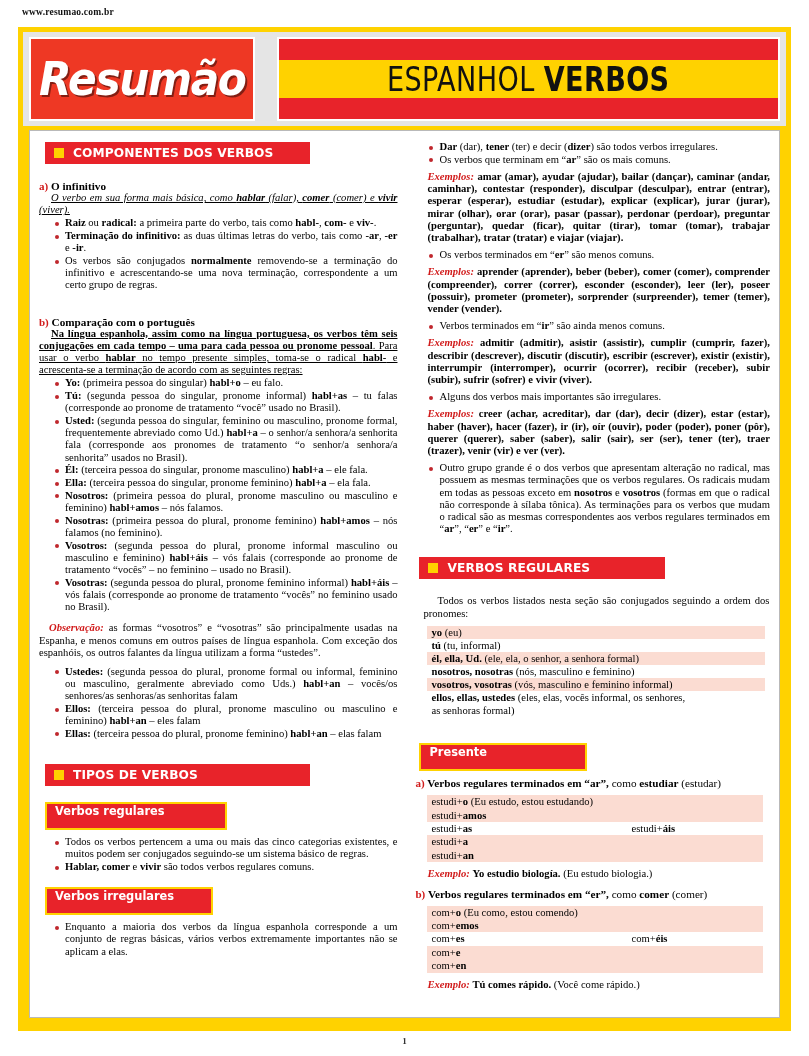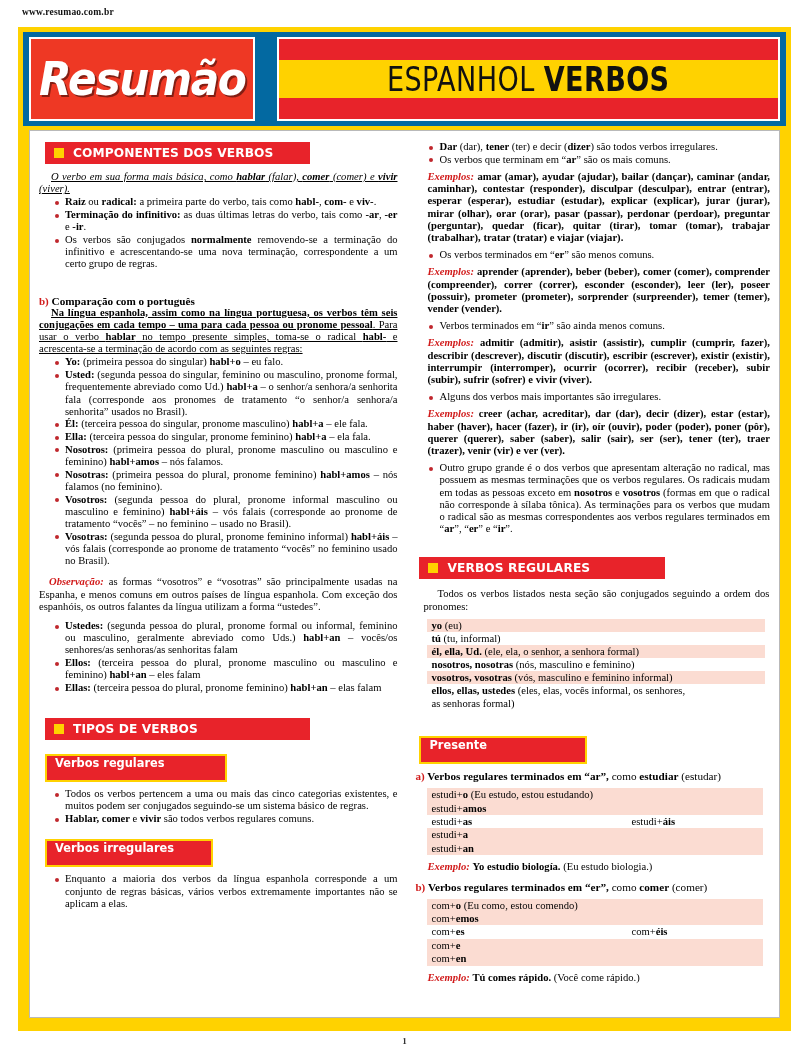--- a/index.html
+++ b/index.html
@@ -31,21 +31,21 @@
     left: 18px; top: 27px;
     width: 773px; height: 1004px;
     background: #FFD200;
     padding: 5px;
   }
 
   
   .masthead {
     height: 94px;
     display: flex;
-    background: #0369a1;
+    background: #e5e5e5;
     padding: 5px 6px;
     gap: 22px;
   }
   .brand-box {
     width: 226px;
     background: #EE3824;
     border: 2px solid #ffffff;
     display: flex; align-items: center; justify-content: center;
     overflow: hidden;
   }
@@ -122,21 +122,21 @@
     margin-top: 1px;
   }
   .para-indent { text-indent: 12px; text-decoration: underline; }
 
   
   .sec-bar {
     background: #E8232A;
     height: 22px;
     display: flex; align-items: center;
     padding-left: 9px;
-    margin: 3px 0 7px 6px;
+    margin: 3px 0 16px 6px;
     width: 265px;
   }
   .sec-bar.wide { width: 246px; }
   .sec-bar .sq {
     width: 10px; height: 10px; background: #FFD200;
     display: inline-block; margin-right: 9px;
   }
   .sec-bar .txt {
     font-family: "DejaVu Sans", sans-serif;
     font-weight: bold;
@@ -284,35 +284,37 @@
 
   <div class="sheet">
 
     <div class="col left">
 
       <div class="sec-bar">
         <span class="sq"></span>
         <span class="txt">COMPONENTES DOS VERBOS</span>
       </div>
 
+      <div class="hdr-sub"><span class="marker">a)</span> <span>O infinitivo</span></div>
 
       <div class="p para-indent" style="font-style:italic"><span>O verbo em sua forma mais básica, como </span><b>hablar</b><span> (falar), </span><b>comer</b><span> (comer) e </span><b>vivir</b><span> (viver).</span></div>
 
       <ul class="bl">
         <li><b>Raiz</b><span> ou </span><b>radical:</b><span> a primeira parte do verbo, tais como </span><b>habl-</b><span>, </span><b>com-</b><span> e </span><b>viv-</b><span>.</span></li>
         <li><b>Terminação do infinitivo:</b><span> as duas últimas letras do verbo, tais como </span><b>-ar</b><span>, </span><b>-er</b><span> e </span><b>-ir</b><span>.</span></li>
         <li><span>Os verbos são conjugados </span><b>normalmente</b><span> removendo-se a terminação do infinitivo e acrescentando-se uma nova terminação, correspondente a um certo grupo de regras.</span></li>
       </ul>
 
       <div class="hdr-sub" style="margin-top:24px"><span class="marker">b)</span> <span>Comparação com o português</span></div>
 
       <div class="p para-indent"><b>Na língua espanhola, assim como na língua portuguesa, os verbos têm seis conjugações em cada tempo – uma para cada pessoa ou pronome pessoal</b><span>. Para usar o verbo </span><b>hablar</b><span> no tempo presente simples, toma-se o radical </span><b>habl-</b><span> e acrescenta-se a terminação de acordo com as seguintes regras:</span></div>
 
       <ul class="bl">
         <li><b>Yo:</b><span> (primeira pessoa do singular) </span><b>habl+o</b><span> – eu falo.</span></li>
+        <li><b>Tú:</b><span> (segunda pessoa do singular, pronome informal) </span><b>habl+as</b><span> – tu falas (corresponde ao pronome de tratamento “você” usado no Brasil).</span></li>
         <li><b>Usted:</b><span> (segunda pessoa do singular, feminino ou masculino, pronome formal, frequentemente abreviado como Ud.) </span><b>habl+a</b><span> – o senhor/a senhora/a senhorita fala (corresponde aos pronomes de tratamento “o senhor/a senhora/a senhorita” usados no Brasil).</span></li>
         <li><b>Él:</b><span> (terceira pessoa do singular, pronome masculino) </span><b>habl+a</b><span> – ele fala.</span></li>
         <li><b>Ella:</b><span> (terceira pessoa do singular, pronome feminino) </span><b>habl+a</b><span> – ela fala.</span></li>
         <li><b>Nosotros:</b><span> (primeira pessoa do plural, pronome masculino ou masculino e feminino) </span><b>habl+amos</b><span> – nós falamos.</span></li>
         <li><b>Nosotras:</b><span> (primeira pessoa do plural, pronome feminino) </span><b>habl+amos</b><span> – nós falamos (no feminino).</span></li>
         <li><b>Vosotros:</b><span> (segunda pessoa do plural, pronome informal masculino ou masculino e feminino) </span><b>habl+áis</b><span> – vós falais (corresponde ao pronome de tratamento “vocês” – no feminino – usado no Brasil).</span></li>
         <li><b>Vosotras:</b><span> (segunda pessoa do plural, pronome feminino informal) </span><b>habl+áis</b><span> – vós falais (corresponde ao pronome de tratamento “vocês” no feminino usado no Brasil).</span></li>
       </ul>
 
       <div class="obs"><span class="lab">Observação:</span><span> as formas “vosotros” e “vosotras” são principalmente usadas na Espanha, e menos comuns em outros países de língua espanhola. Com exceção dos espanhóis, os outros falantes da língua utilizam a forma “ustedes”.</span></div>

